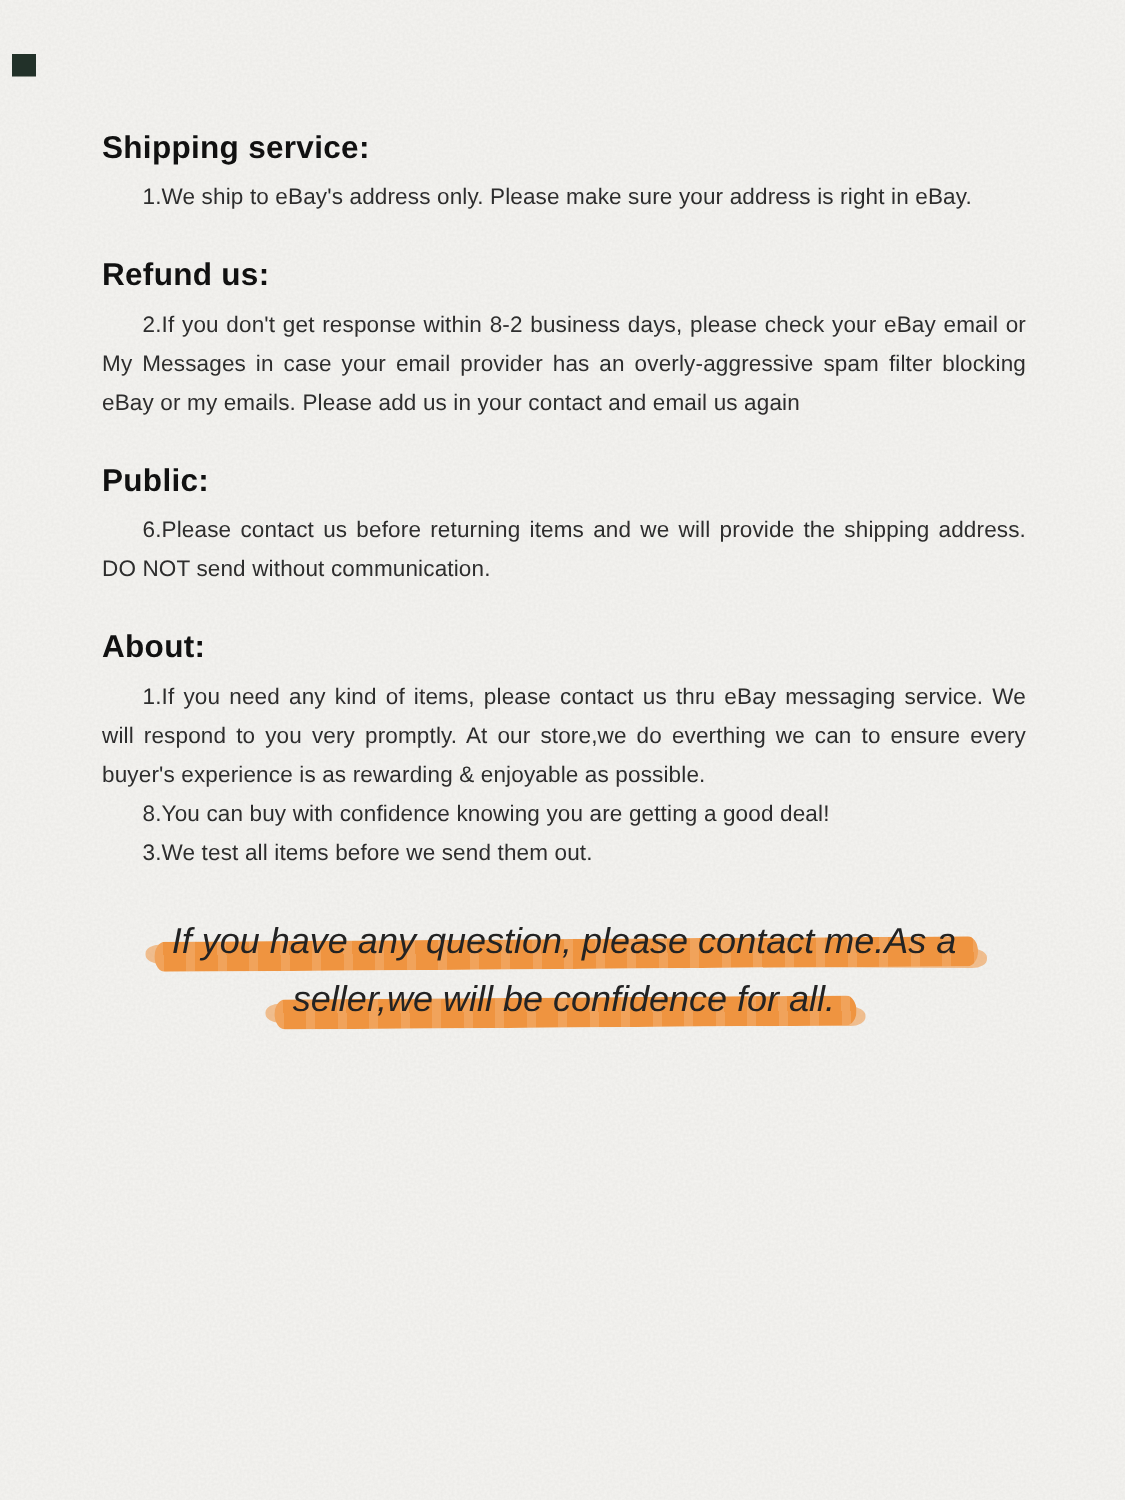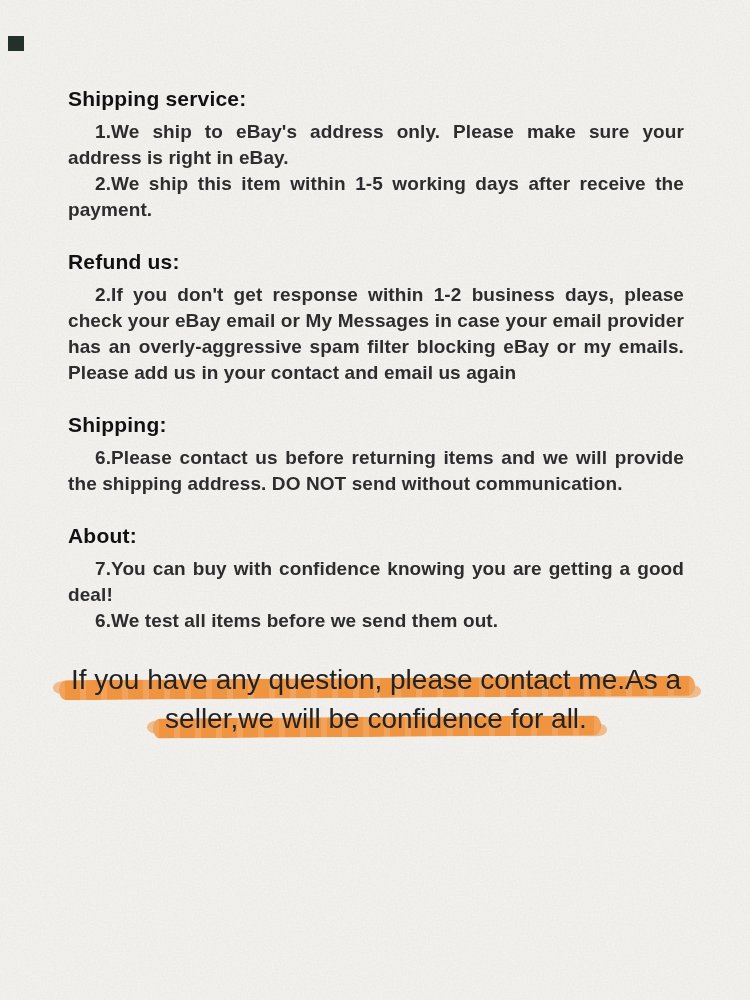--- a/index.html
+++ b/index.html
@@ -45,34 +45,34 @@
   .section { margin-bottom: 26px; }
   .section-heading {
     font-size: 21px;
     line-height: 25px;
     font-weight: bold;
     color: var(--heading_text);
     margin-bottom: 8px;
     letter-spacing: 0.2px;
   }
   .para {
-    font-size: 19px;
+    font-size: 15px;
     line-height: 26px;
     color: var(--body_text);
     text-align: justify;
     text-indent: 27px;
     letter-spacing: 0.1px;
-    font-weight: bold;
   }
   .footer {
     margin-top: 24px;
     text-align: center;
-    font-size: 28px;
+    font-size: 24px;
     line-height: 39px;
     color: var(--footer_text);
+    font-style: italic;
   }
   .footer-line { display: block; }
   .hl {
     position: relative;
     z-index: 0;
     display: inline-block;
     padding: 0 2px;
   }
   .hl::before {
     content: "";
@@ -117,37 +117,37 @@
     <rect width="750" height="1000" filter="url(#paperNoise)"></rect>
   </svg>
 
   <div class="corner-mark"></div>
 
   <div class="content">
 
     <div class="section">
       <div class="section-heading">Shipping service:</div>
       <p class="para">1.We ship to eBay's address only. Please make sure your address is right in eBay.</p>
-      <p class="para">2.We ship this item within 1-5 working days after receive the payment.</p>
     </div>
 
     <div class="section">
       <div class="section-heading">Refund us:</div>
-      <p class="para">2.If you don't get response within 1-2 business days, please check your eBay email or My Messages in case your email provider has an overly-aggressive spam filter blocking eBay or my emails. Please add us in your contact and email us again</p>
+      <p class="para">2.If you don't get response within 8-2 business days, please check your eBay email or My Messages in case your email provider has an overly-aggressive spam filter blocking eBay or my emails. Please add us in your contact and email us again</p>
     </div>
 
     <div class="section">
-      <div class="section-heading">Shipping:</div>
+      <div class="section-heading">Public:</div>
       <p class="para">6.Please contact us before returning items and we will provide the shipping address. DO NOT send without communication.</p>
     </div>
 
     <div class="section">
       <div class="section-heading">About:</div>
-      <p class="para">7.You can buy with confidence knowing you are getting a good deal!</p>
-      <p class="para">6.We test all items before we send them out.</p>
+      <p class="para">1.If you need any kind of items, please contact us thru eBay messaging service. We will respond to you very promptly. At our store,we do everthing we can to ensure every buyer's experience is as rewarding &amp; enjoyable as possible.</p>
+      <p class="para">8.You can buy with confidence knowing you are getting a good deal!</p>
+      <p class="para">3.We test all items before we send them out.</p>
     </div>
 
     <div class="footer">
       <span class="footer-line"><span class="hl">If you have any question, please contact me.As a</span></span>
       <span class="footer-line"><span class="hl">seller,we will be confidence for all.</span></span>
     </div>
 
   </div>
 </div>
 

